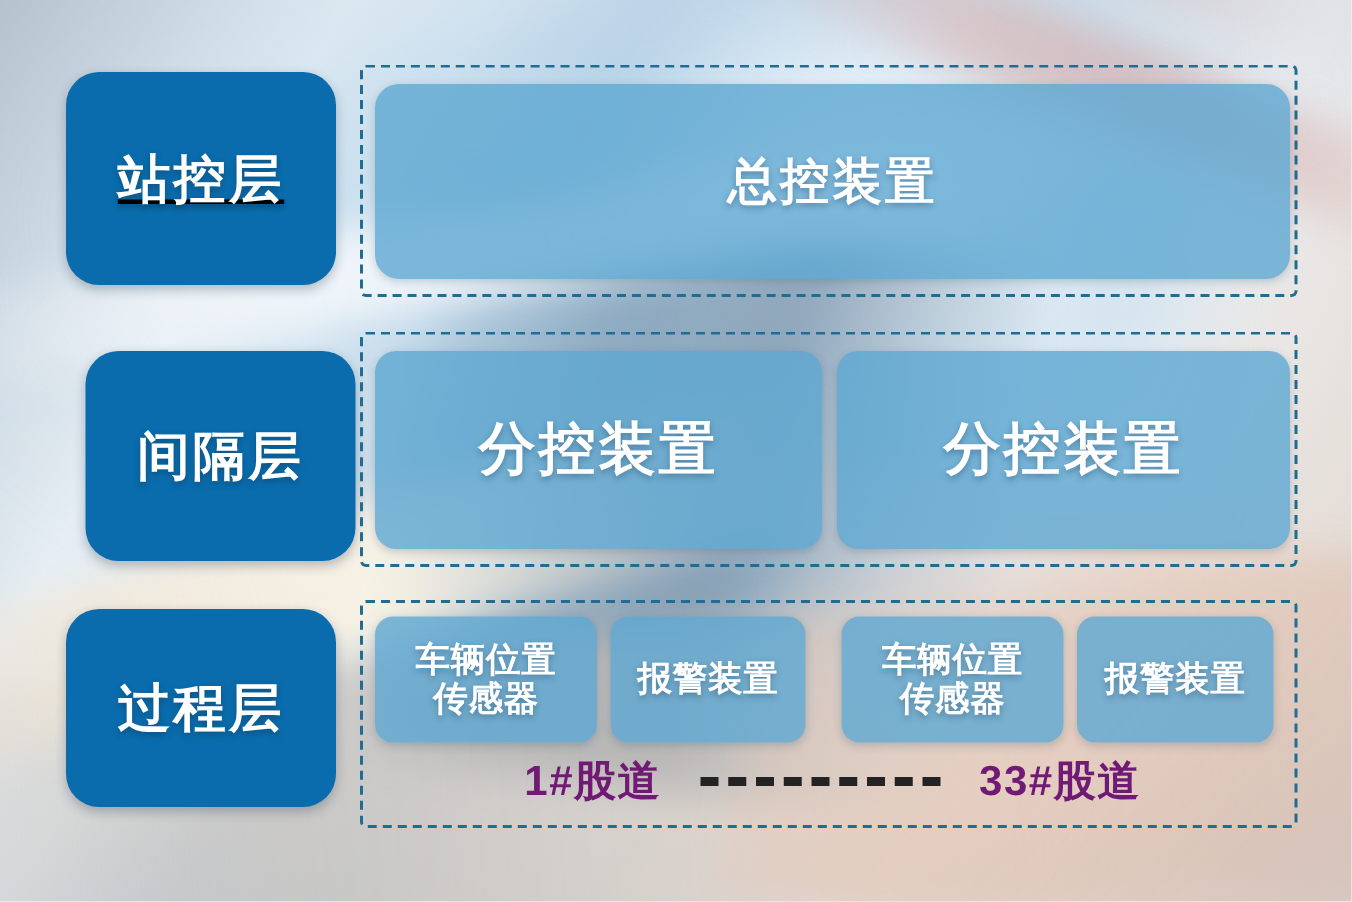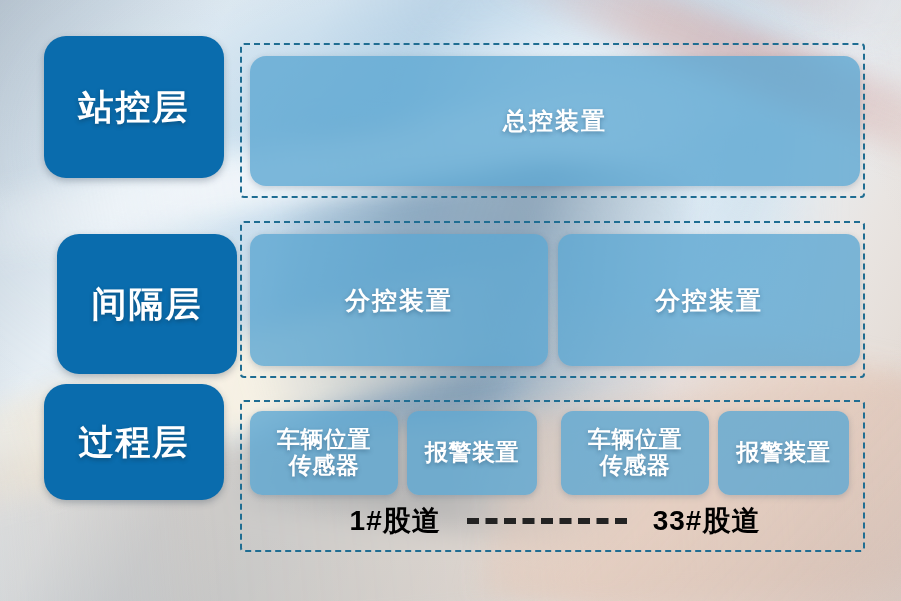--- a/index.html
+++ b/index.html
@@ -176,23 +176,23 @@
     justify-content: center;
   }
   .layer-label span {
     color: #ffffff;
     font-size: 35px;
     font-weight: bold;
     letter-spacing: 2px;
     text-shadow: 0 2px 4px rgba(15,50,75,0.45);
     white-space: nowrap;
   }
-  .ll-station   { top: 36px;  height: 142px; }
+  .ll-station   { top: 48px;  height: 142px; text-decoration: underline; }
   .ll-bay       { top: 234px; height: 140px; margin-left: 13px; }
-  .ll-process   { top: 384px; height: 116px; text-align: right; }
+  .ll-process   { top: 406px; height: 132px; text-align: right; }
 
   
   .dashed-group {
     position: absolute;
     left: 240px;
     right: 36px;
     border: 2px dashed #1f6d92;
     border-radius: 4px;
     box-sizing: border-box;
   }
@@ -218,31 +218,31 @@
     text-shadow: 0 2px 4px rgba(30,70,100,0.42);
     line-height: 1.12;
     white-space: pre-line;
   }
 
   .dev-master {
     left: 250px; top: 56px;
     width: 610px; height: 130px;
     border-radius: 16px;
   }
-  .dev-master span { font-size: 24px; letter-spacing: 2px; }
+  .dev-master span { font-size: 33px; letter-spacing: 2px; }
 
   .dev-sub-1 {
     left: 250px; top: 234px;
     width: 298px; height: 132px;
   }
   .dev-sub-2 {
     left: 558px; top: 234px;
     width: 302px; height: 132px;
   }
-  .dev-sub-1 span, .dev-sub-2 span { font-size: 25px; letter-spacing: 2px; }
+  .dev-sub-1 span, .dev-sub-2 span { font-size: 38px; letter-spacing: 2px; }
 
   .dev-small {
     top: 411px;
     height: 84px;
     border-radius: 12px;
   }
   .dev-small span { font-size: 23px; letter-spacing: 0.5px; }
   .ds-1 { left: 250px; width: 148px; }
   .ds-2 { left: 407px; width: 130px; }
   .ds-3 { left: 561px; width: 148px; }
@@ -254,21 +254,21 @@
     left: 250px;
     top: 500px;
     width: 610px;
     height: 42px;
     display: flex;
     align-items: center;
     justify-content: center;
     gap: 26px;
   }
   .track-label {
-    color: #000000;
+    color: #701a75;
     font-size: 28px;
     font-weight: bold;
     letter-spacing: 1px;
     white-space: nowrap;
   }
   .track-dashline {
     width: 160px;
     height: 0;
     border-top: 6px dashed #232323;
   }

